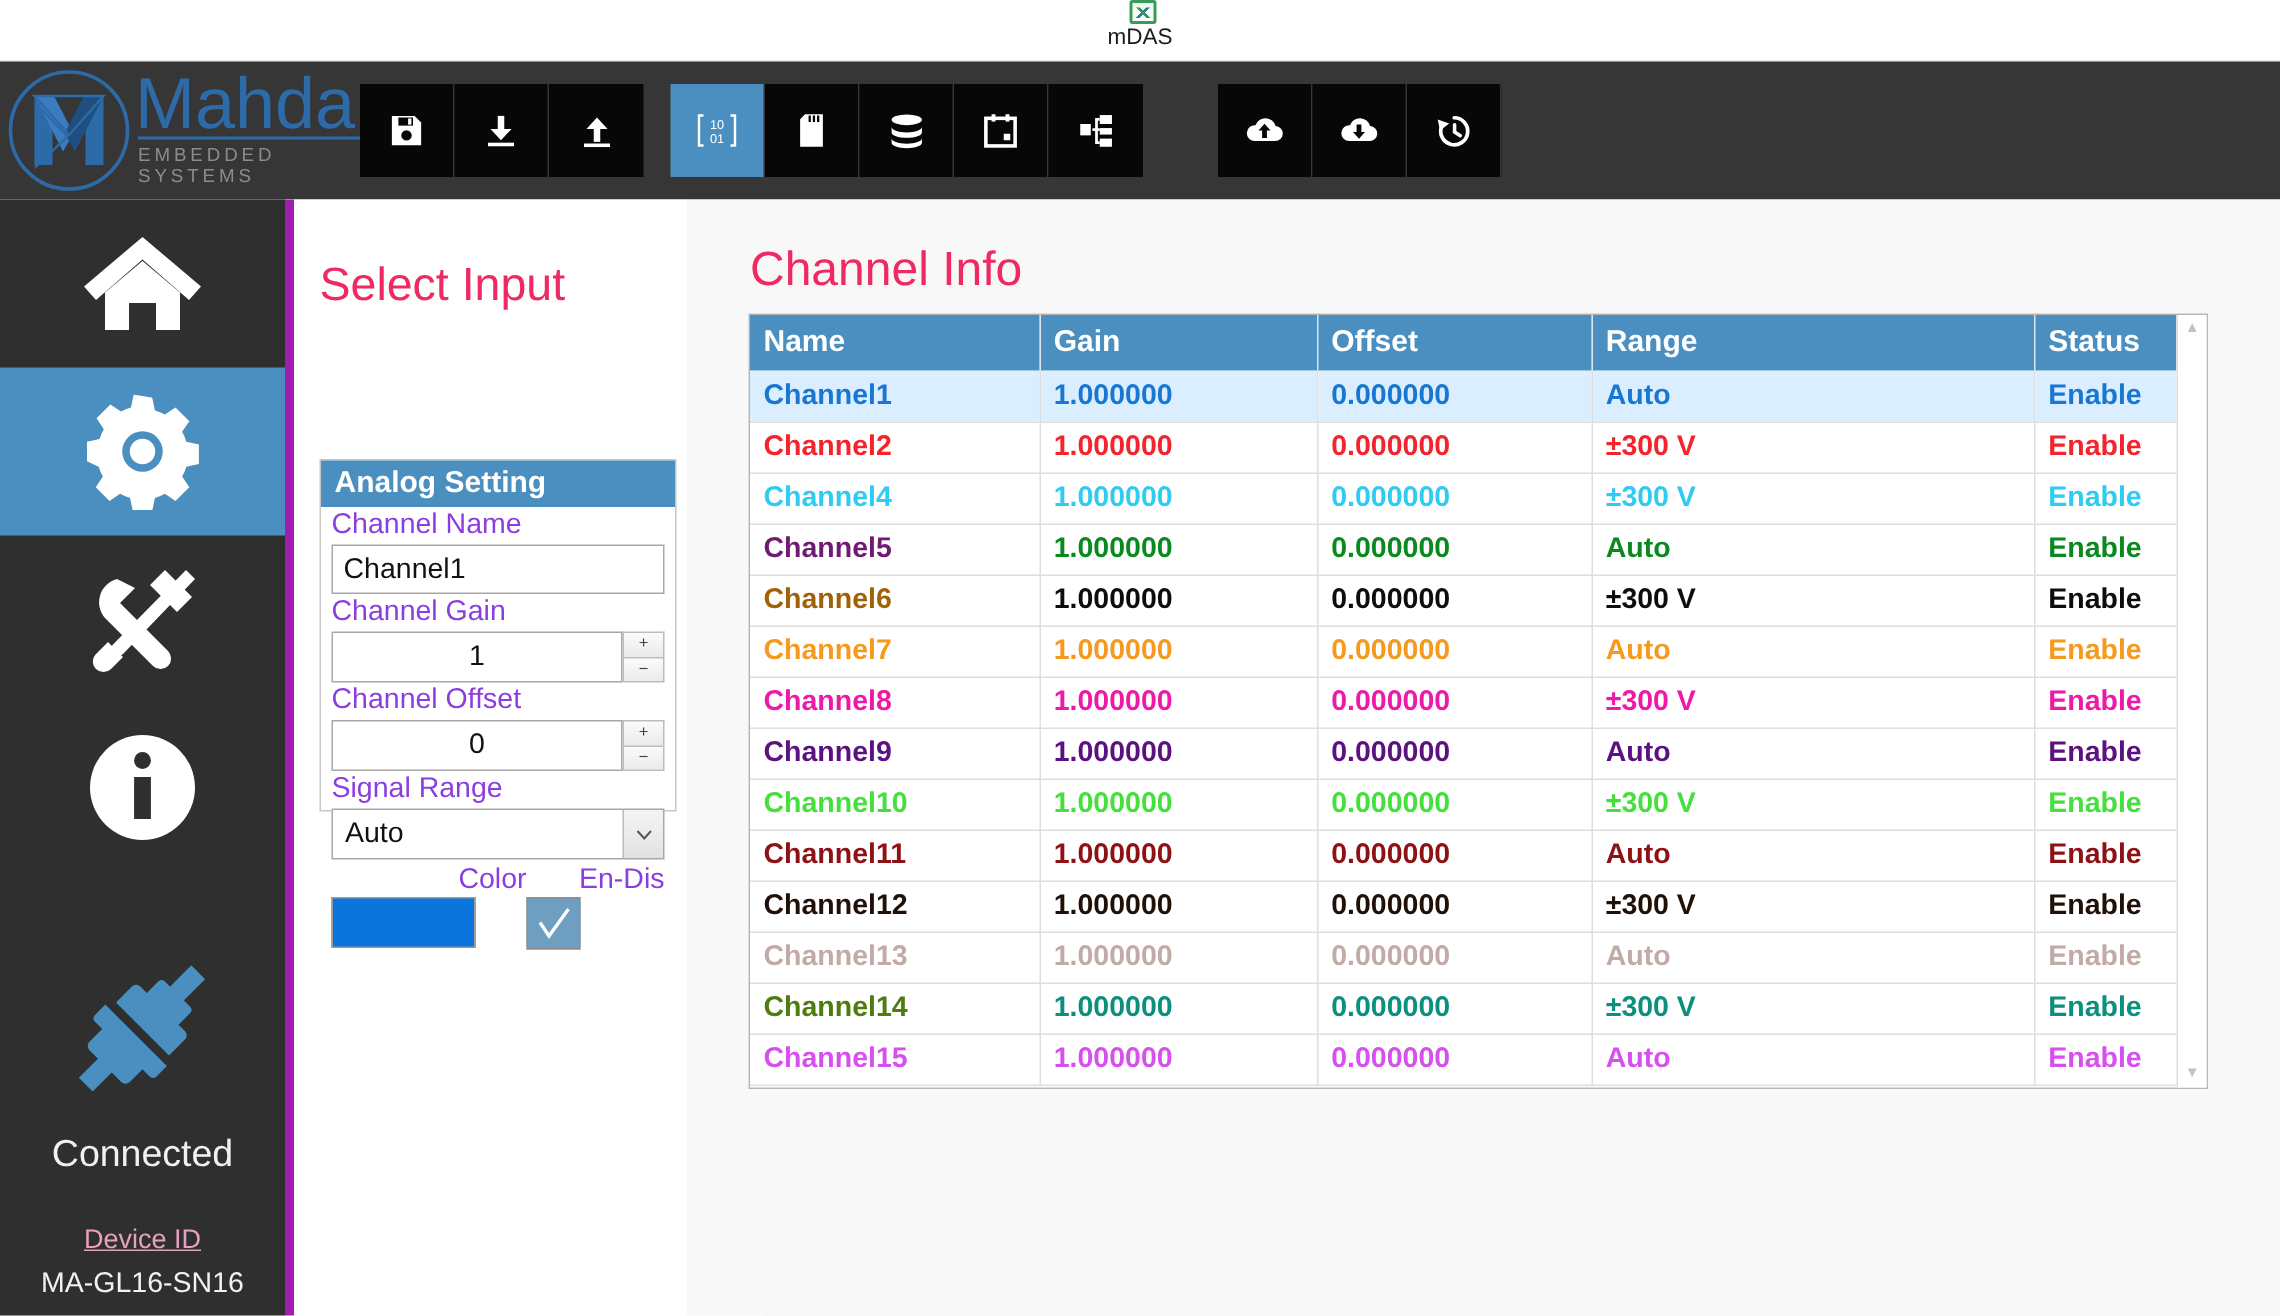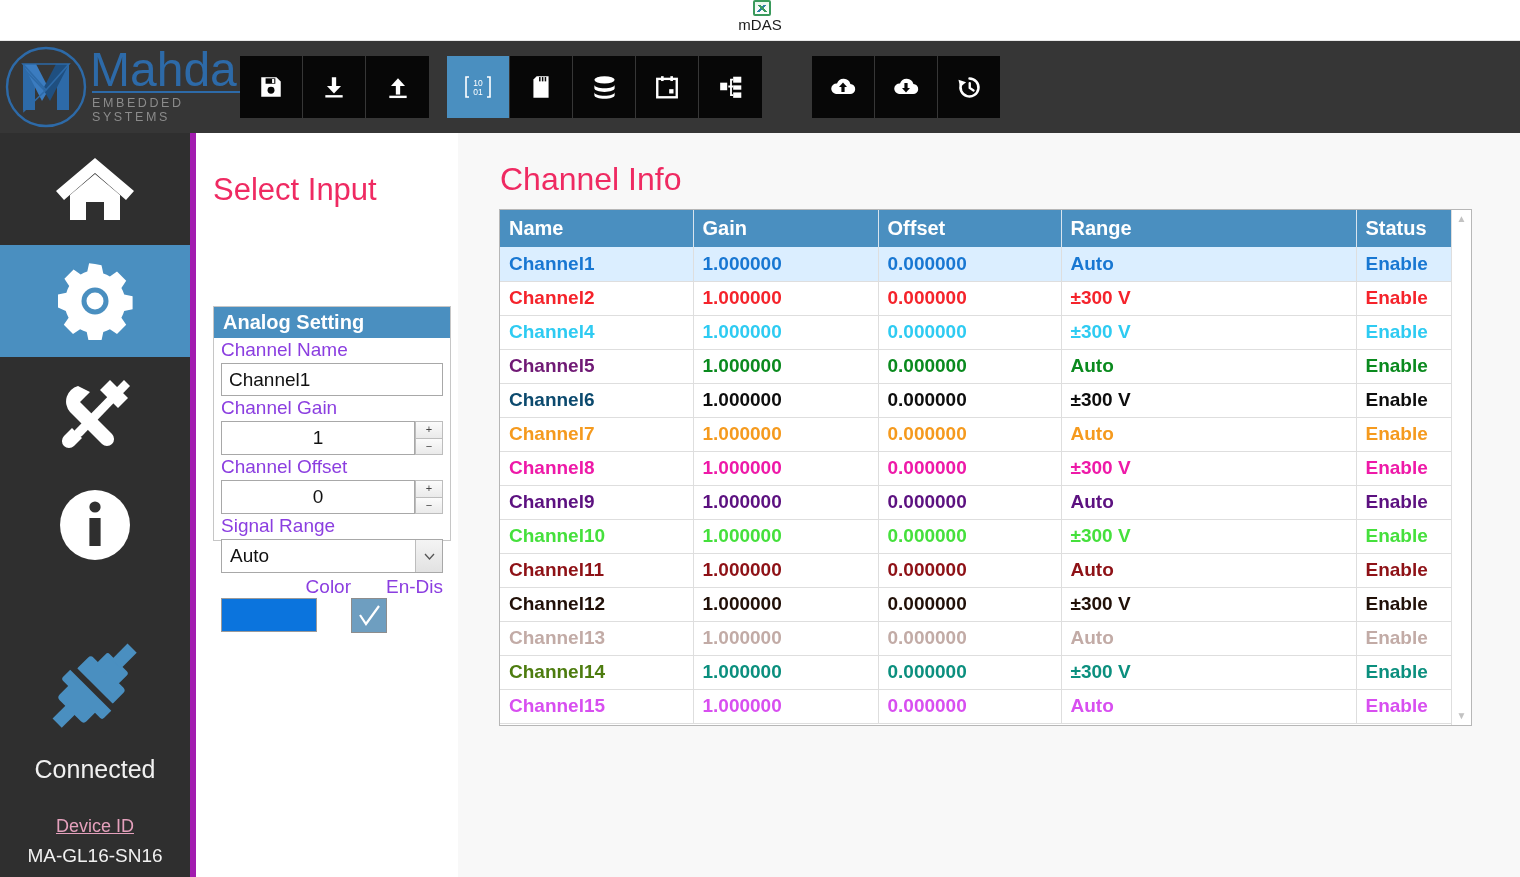--- a/index.html
+++ b/index.html
@@ -500,21 +500,21 @@
               <td style="color: rgb(46, 203, 242);">Enable</td>
             </tr>
             <tr>
               <td style="color: #701a75;">Channel5</td>
               <td style="color: rgb(10, 138, 30);">1.000000</td>
               <td style="color: rgb(10, 138, 30);">0.000000</td>
               <td style="color: rgb(10, 138, 30);">Auto</td>
               <td style="color: rgb(10, 138, 30);">Enable</td>
             </tr>
             <tr>
-              <td style="color: #0c4a6e;">Channel6</td>
+              <td style="color: #a16207;">Channel6</td>
               <td style="color: rgb(13, 13, 13);">1.000000</td>
               <td style="color: rgb(13, 13, 13);">0.000000</td>
               <td style="color: rgb(13, 13, 13);">±300 V</td>
               <td style="color: rgb(13, 13, 13);">Enable</td>
             </tr>
             <tr>
               <td style="color: rgb(245, 154, 30);">Channel7</td>
               <td style="color: rgb(245, 154, 30);">1.000000</td>
               <td style="color: rgb(245, 154, 30);">0.000000</td>
               <td style="color: rgb(245, 154, 30);">Auto</td>

